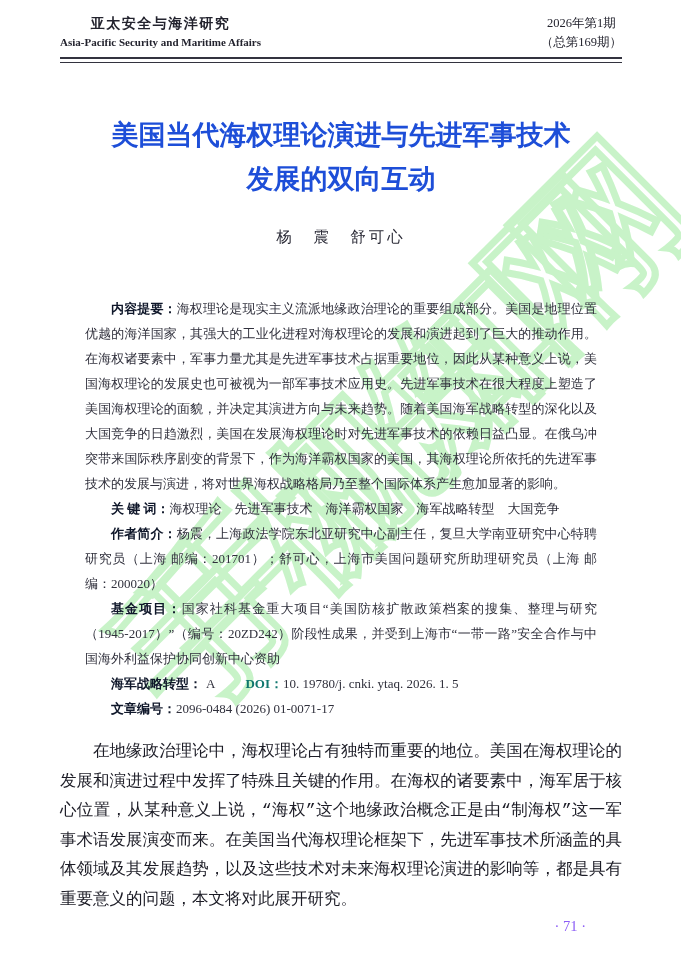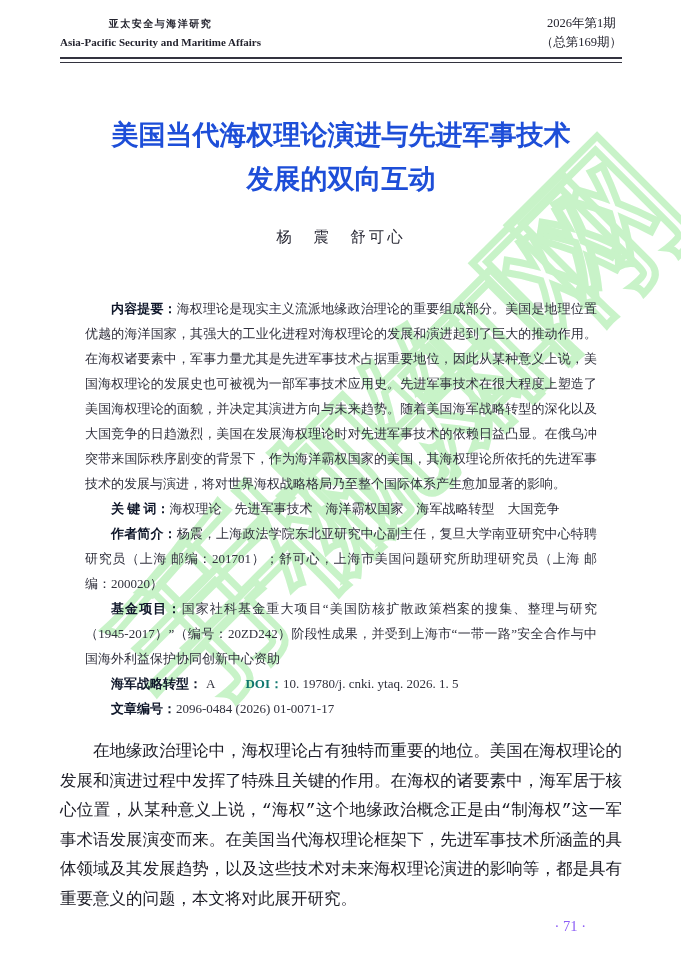--- a/index.html
+++ b/index.html
@@ -17,21 +17,21 @@
     padding:14px 59px 0 60px;
   }
   
   .header{
     display:flex;
     justify-content:space-between;
     align-items:flex-start;
   }
   .journal-block{text-align:center;}
   .journal-cn{
-    font-size:10px;font-weight:bold;letter-spacing:1.5px;line-height:20px;
+    font-size:14px;font-weight:bold;letter-spacing:1.5px;line-height:20px;
   }
   .journal-en{
     font-size:11px;font-weight:bold;line-height:17px;
   }
   .issue-block{text-align:center;}
   .issue-line{font-size:12.5px;line-height:19px;}
   .header-rule{
     margin-top:5px;
     border-top:2.5px solid #33333f;
     border-bottom:1px solid #33333f;

